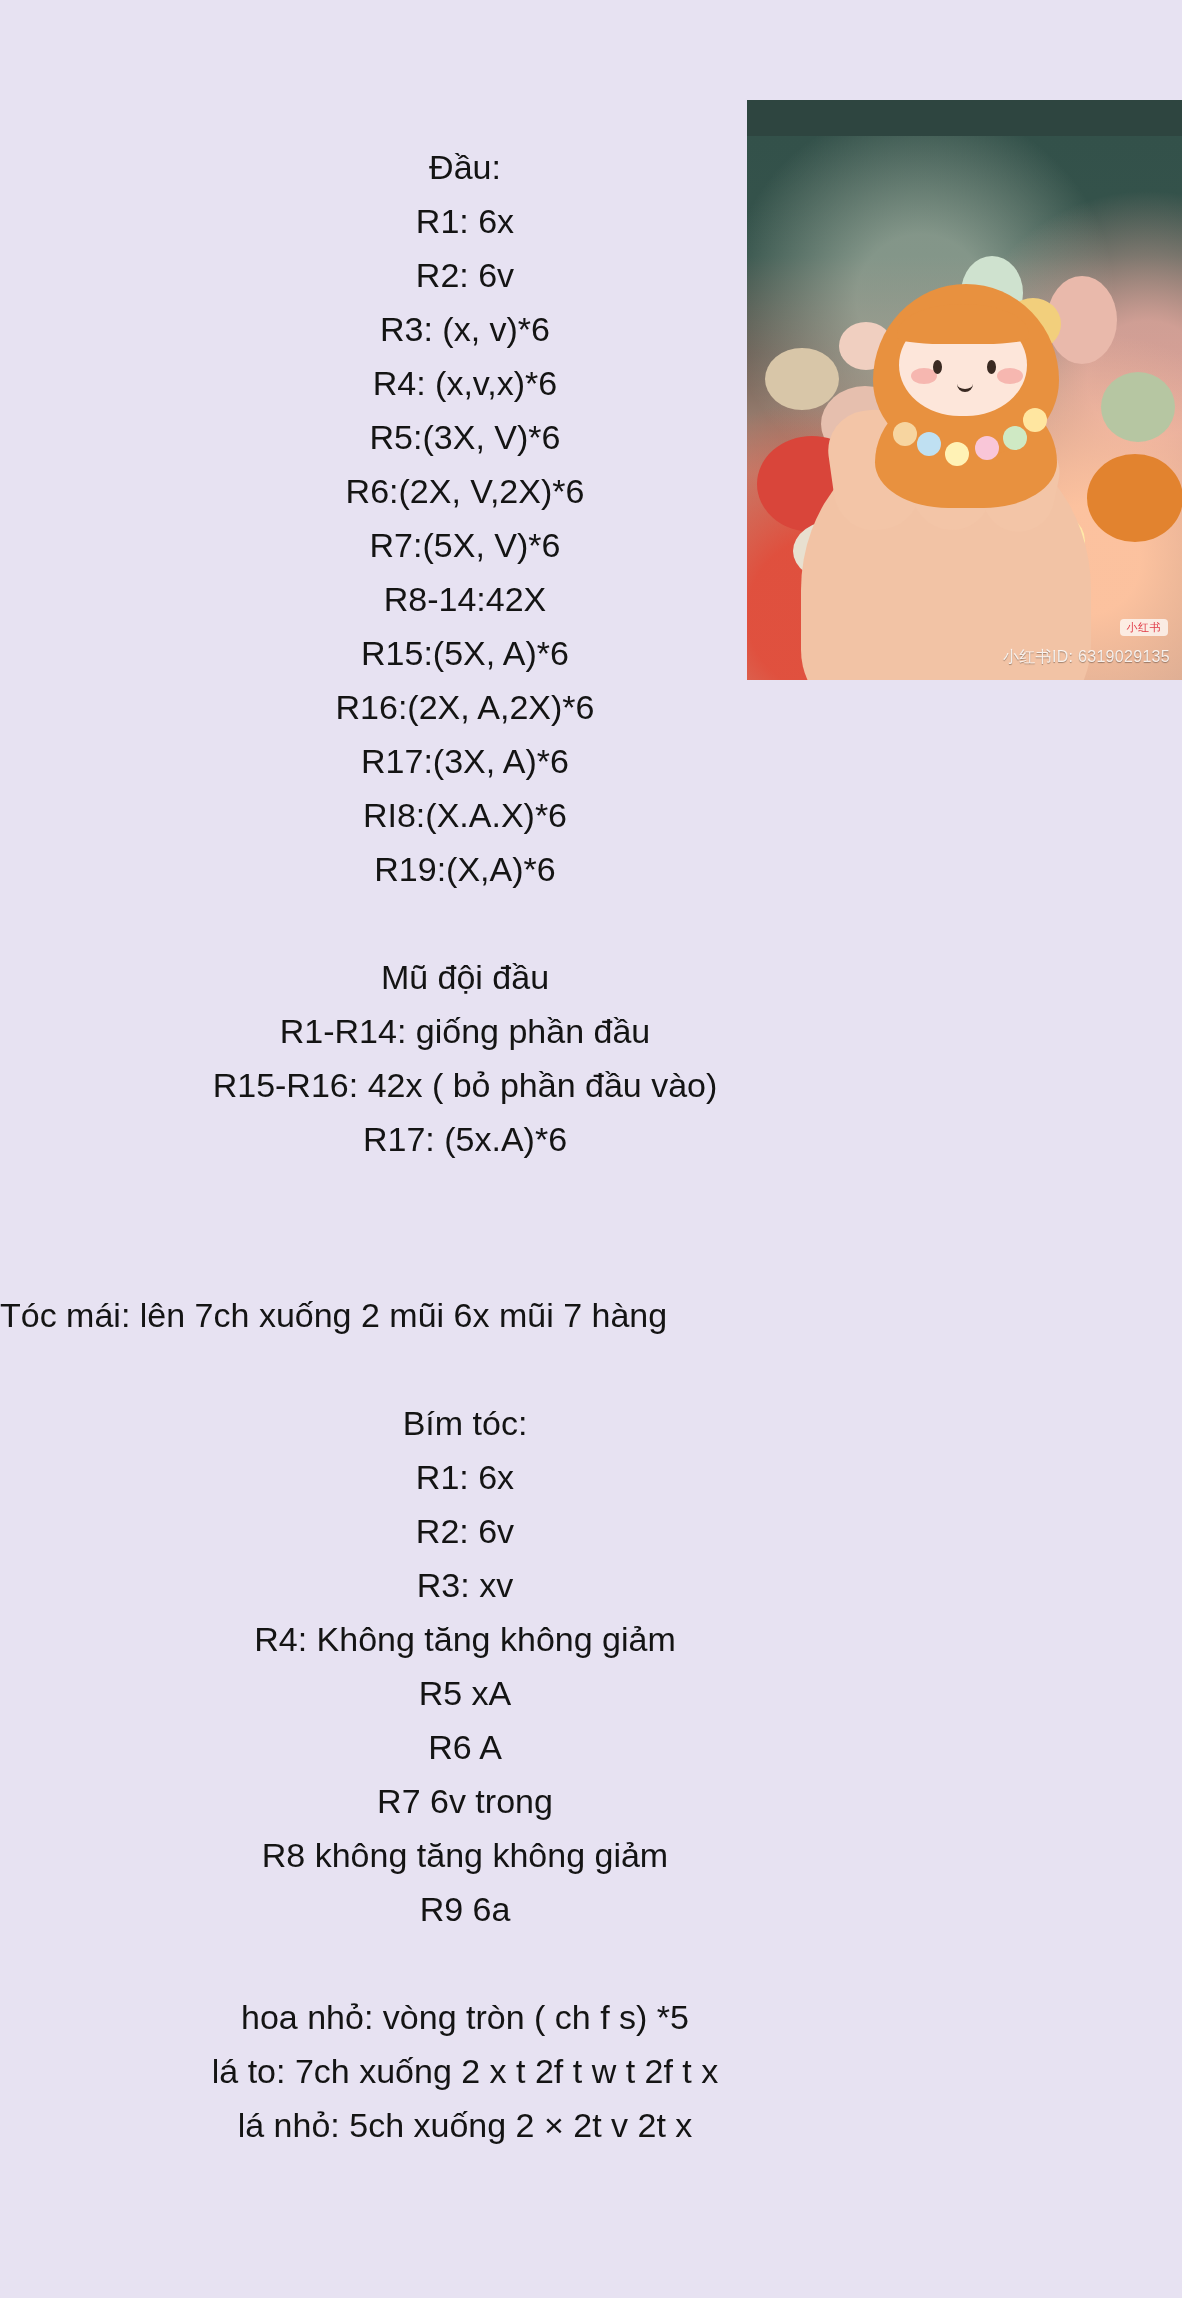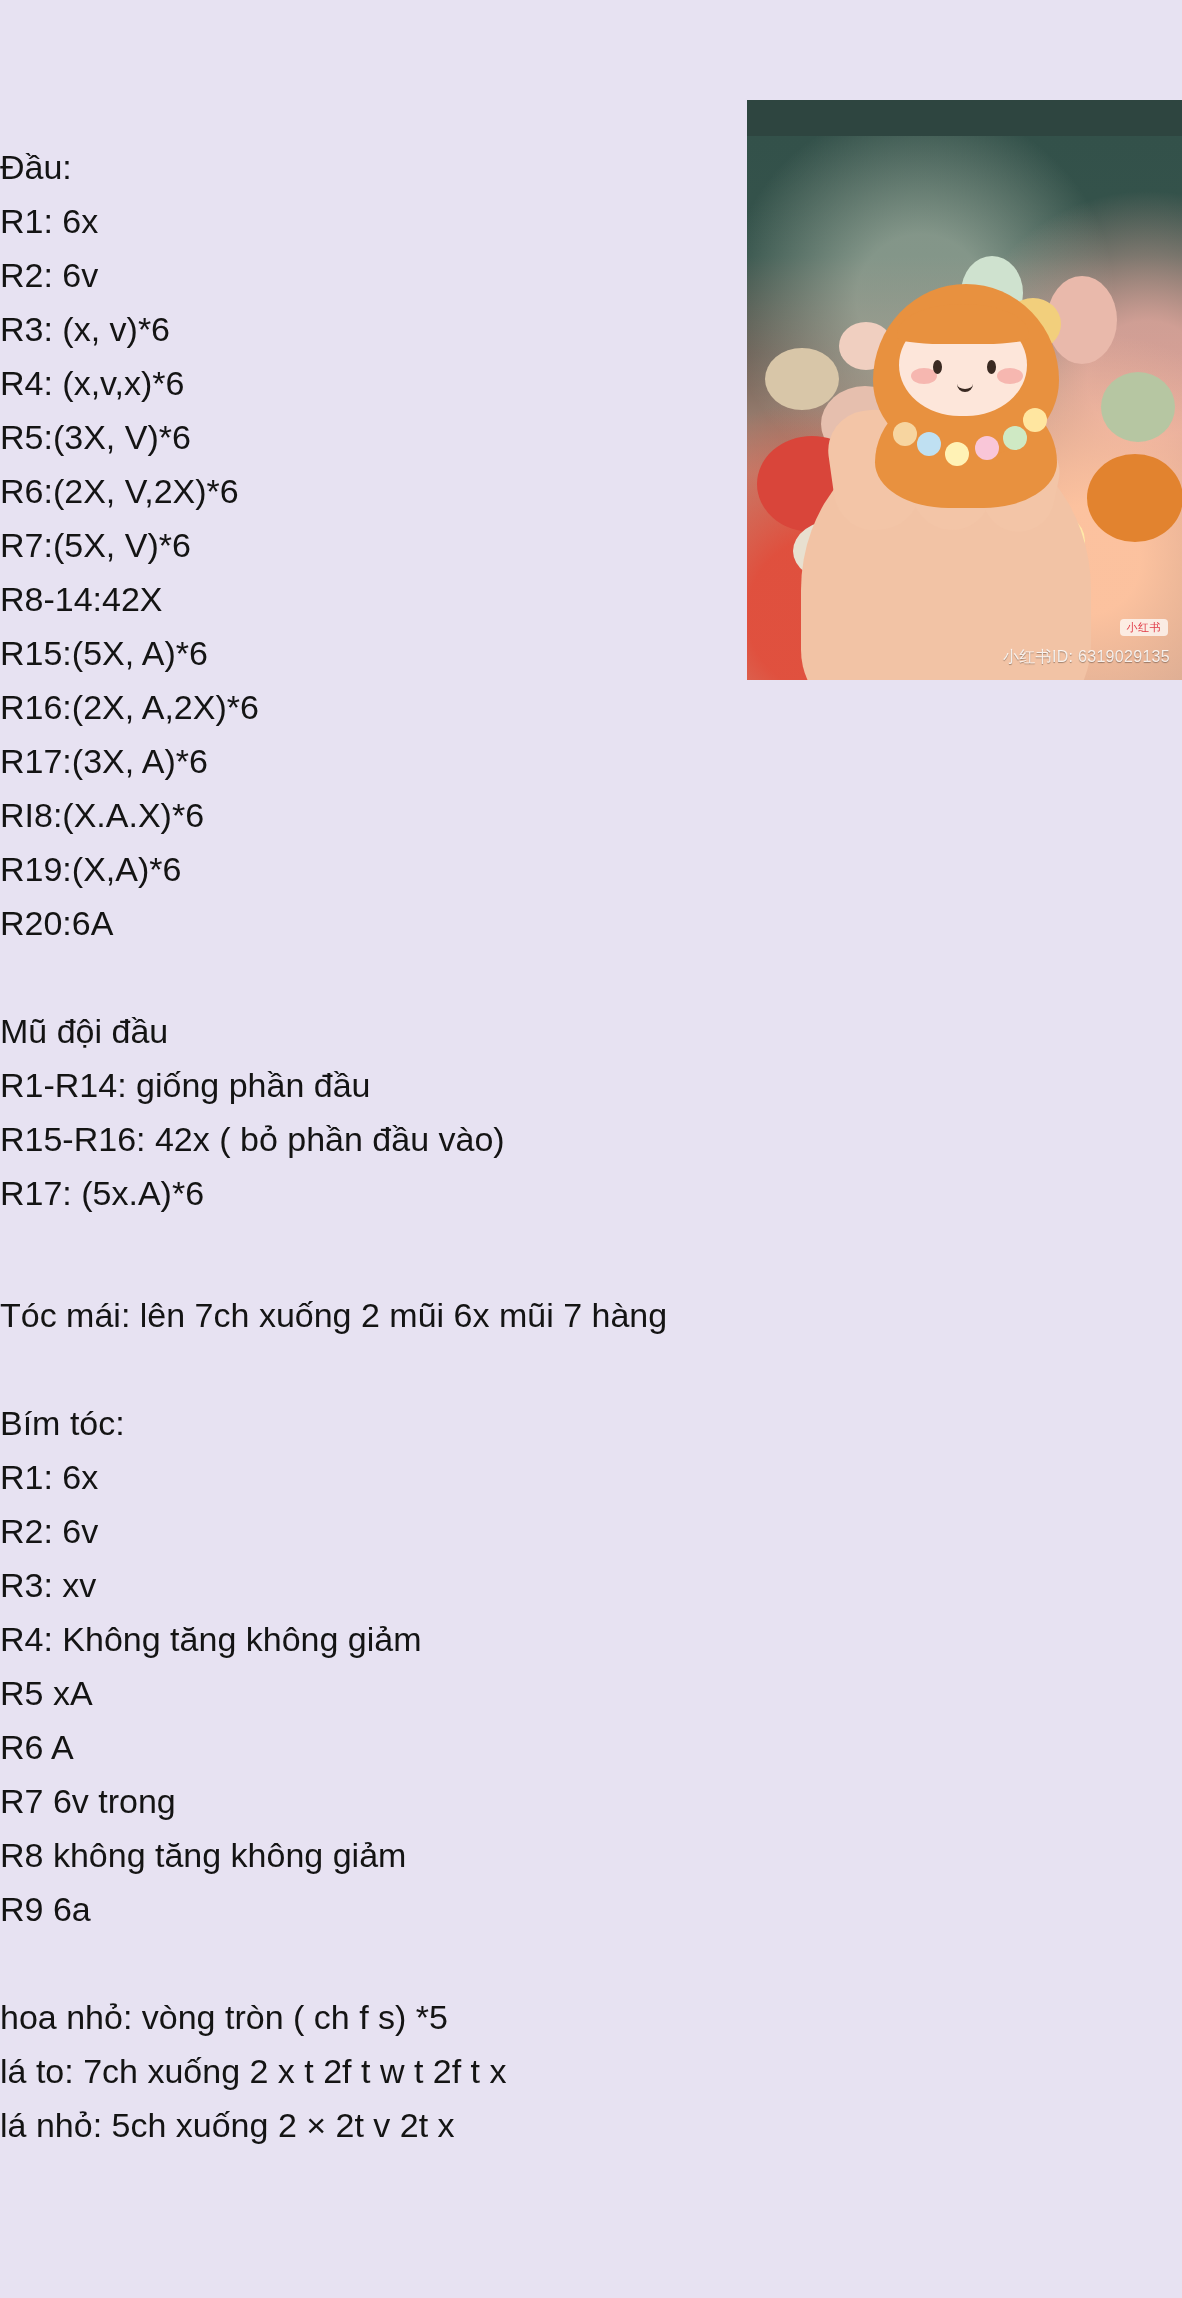--- a/index.html
+++ b/index.html
@@ -147,20 +147,21 @@
     letter-spacing: 0.3px;
     text-shadow: 0 1px 1px rgba(0,0,0,0.35);
   }
 
   
   .text-wrap {
     position: absolute;
     left: 0;
     top: 140px;
     width: 930px;
+    text-align: center;
     font-size: 34px;
     line-height: 54px;
     color: #141414;
   }
   .spacer { height: 54px; }
   .line { white-space: pre; }
 
   .wide-line {
     position: absolute;
     left: 0;
@@ -225,21 +226,20 @@
     <div class="line">R4: (x,v,x)*6</div>
     <div class="line">R5:(3X, V)*6</div>
     <div class="line">R6:(2X, V,2X)*6</div>
     <div class="line">R7:(5X, V)*6</div>
     <div class="line">R8-14:42X</div>
     <div class="line">R15:(5X, A)*6</div>
     <div class="line">R16:(2X, A,2X)*6</div>
     <div class="line">R17:(3X, A)*6</div>
     <div class="line">RI8:(X.A.X)*6</div>
     <div class="line">R19:(X,A)*6</div>
-    <div class="line">R20:6A</div>
 
     <div class="spacer"></div>
 
     <div class="line">Mũ đội đầu</div>
     <div class="line">R1-R14: giống phần đầu</div>
     <div class="line">R15-R16: 42x ( bỏ phần đầu vào)</div>
     <div class="line">R17: (5x.A)*6</div>
   </div>
 
   <div class="wide-line" style="top:1288px;">Tóc mái: lên 7ch xuống 2 mũi 6x mũi 7 hàng</div>

